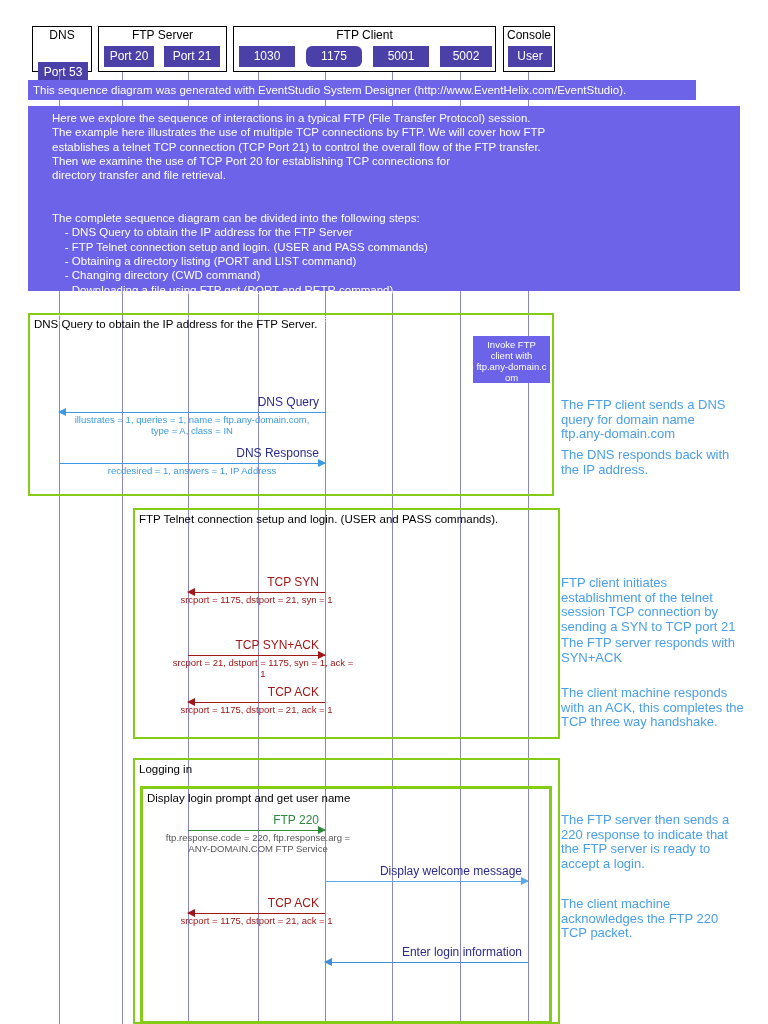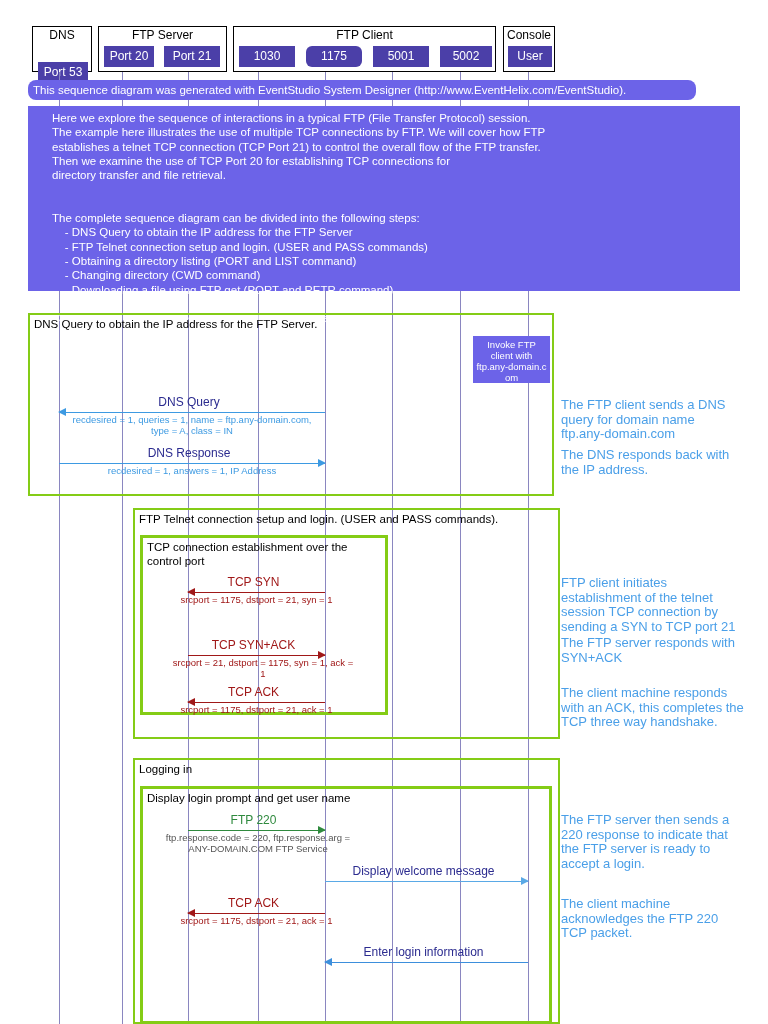--- a/index.html
+++ b/index.html
@@ -105,21 +105,21 @@
     width: 0; height: 0;
     border-top: 4.5px solid transparent;
     border-bottom: 4.5px solid transparent;
   }
   .msg-head.right { right: -1px; border-left: 8px solid currentColor; }
   .msg-head.left  { left: -1px;  border-right: 8px solid currentColor; }
   .msg-label {
     position: absolute;
     left: 0; right: 6px;
     bottom: 3px;
-    text-align: center;
+    text-align: right;
     font-size: 12px;
     font-weight: normal;
     line-height: 14px;
     white-space: nowrap;
     color: currentColor;
   }
   .msg-params {
     position: absolute;
     top: 2px;
     text-align: center;
@@ -190,21 +190,21 @@
 
   <div class="lifeline" style="left:59px;  top:72px; height:952px;"></div>
   <div class="lifeline" style="left:122px; top:72px; height:952px;"></div>
   <div class="lifeline" style="left:188px; top:72px; height:952px;"></div>
   <div class="lifeline" style="left:258px; top:72px; height:952px;"></div>
   <div class="lifeline" style="left:325px; top:72px; height:952px;"></div>
   <div class="lifeline" style="left:392px; top:72px; height:952px;"></div>
   <div class="lifeline" style="left:460px; top:72px; height:952px;"></div>
   <div class="lifeline" style="left:528px; top:72px; height:952px;"></div>
 
-  <div class="banner" style="left:28px; top:80px; width:668px; height:20px;border-radius:8px;">This sequence diagram was generated with EventStudio System Designer (http://www.EventHelix.com/EventStudio).</div>
+  <div class="banner" style="left:28px; top:80px; width:668px; height:20px;">This sequence diagram was generated with EventStudio System Designer (http://www.EventHelix.com/EventStudio).</div>
 
   <div class="desc-block" style="left:28px; top:106px; width:712px; height:185px;padding-left:24px;">Here we explore the sequence of interactions in a typical FTP (File Transfer Protocol) session.
 The example here illustrates the use of multiple TCP connections by FTP. We will cover how FTP
 establishes a telnet TCP connection (TCP Port 21) to control the overall flow of the FTP transfer.
 Then we examine the use of TCP Port 20 for establishing TCP connections for
 directory transfer and file retrieval.
 
 
 The complete sequence diagram can be divided into the following steps:
     - DNS Query to obtain the IP address for the FTP Server
@@ -221,39 +221,35 @@
 
   <div class="action-box" style="left:473px; top:336px; width:77px; height:47px;">Invoke FTP
 client with
 ftp.any-domain.c
 om</div>
 
   <div class="msg c-blue" style="left:59px; top:412px; width:266px;">
     <div class="msg-label c-navy">DNS Query</div>
     <div class="msg-line"></div>
     <div class="msg-head left"></div>
-    <div class="msg-params" style="left:-30px; width:326px;">recdesired = 1, queries = 1, name = ftp.any-domain.com,
+    <div class="msg-params" style="left:-30px; width:326px;">illustrates = 1, queries = 1, name = ftp.any-domain.com,
 type = A, class = IN</div>
   </div>
 
   <div class="msg c-blue" style="left:59px; top:463px; width:266px;">
     <div class="msg-label c-navy">DNS Response</div>
     <div class="msg-line"></div>
     <div class="msg-head right"></div>
     <div class="msg-params" style="left:-10px; width:286px;">recdesired = 1, answers = 1, IP Address</div>
   </div>
 
   <div class="frame thick" style="left:133px; top:508px; width:427px; height:231px;padding-left:16px;">
     <div class="frame-label">FTP Telnet connection setup and login. (USER and PASS commands).</div>
   </div>
 
-  <div class="frame" style="left:140px; top:535px; width:248px; height:180px;">
-    <div class="frame-label">TCP connection establishment over the
-control port</div>
-  </div>
 
   <div class="msg c-red" style="left:188px; top:592px; width:137px;">
     <div class="msg-label">TCP SYN</div>
     <div class="msg-line"></div>
     <div class="msg-head left"></div>
     <div class="msg-params" style="left:-40px; width:217px;">srcport = 1175, dstport = 21, syn = 1</div>
   </div>
 
   <div class="msg c-red" style="left:188px; top:655px; width:137px;">
     <div class="msg-label">TCP SYN+ACK</div>

